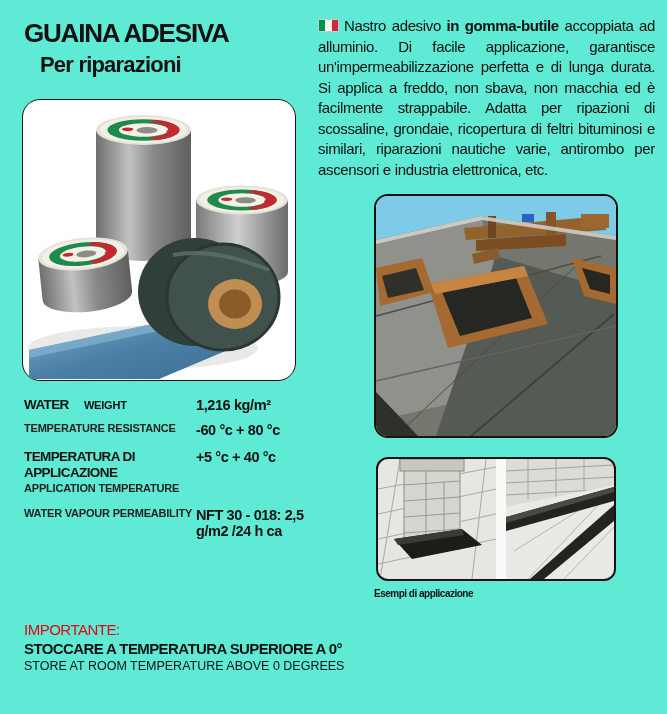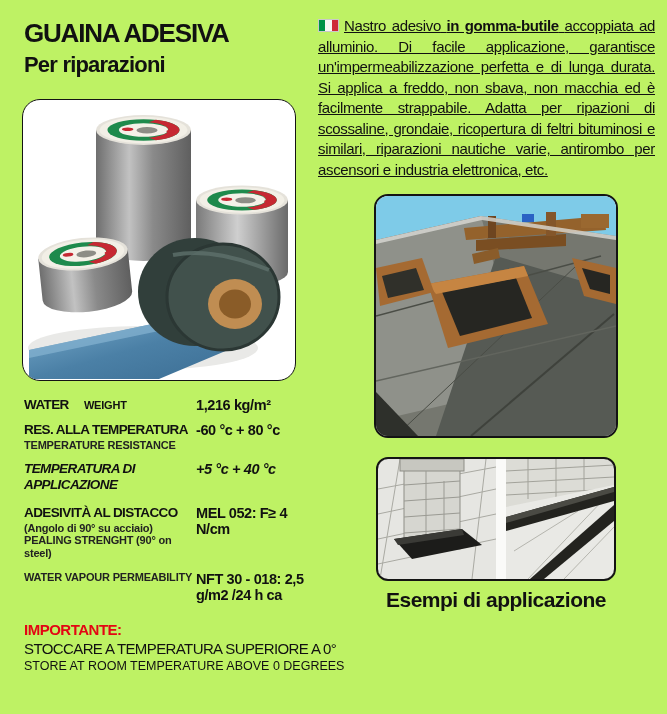--- a/index.html
+++ b/index.html
@@ -1,60 +1,60 @@
 <!DOCTYPE html>
 <html><head>
 <meta charset="utf-8">
 <style>
   * { margin:0; padding:0; box-sizing:border-box; }
   body { background:#ffffff; font-family:"Liberation Sans", sans-serif; }
-  .page { position:relative; width:667px; height:714px; background:#bef264; overflow:hidden; }
+  .page { position:relative; width:667px; height:714px; background:#5eead4; overflow:hidden; }
 
   
   .title { position:absolute; left:24px; top:20px; font-size:26px; font-weight:bold;
            letter-spacing:-1.2px; color:#111; line-height:1.05; }
-  .subtitle { position:absolute; left:24px; top:52px; font-size:22px; font-weight:bold;
+  .subtitle { position:absolute; left:40px; top:52px; font-size:22px; font-weight:bold;
            letter-spacing:-0.8px; color:#111; }
 
   
   .desc { position:absolute; left:318px; top:16px; width:337px; font-size:15px;
-          letter-spacing:-0.35px; line-height:20.5px; text-align:justify; color:#111;text-decoration:underline; }
+          letter-spacing:-0.35px; line-height:20.5px; text-align:justify; color:#111; }
   .desc b { letter-spacing:-0.35px; }
   .flag { display:inline-block; width:21px; height:13px; vertical-align:-1px;
           margin-right:5px; border:1px solid #c9c9c9; }
   .flag span { display:inline-block; width:33.33%; height:100%; float:left; }
 
   
   .pict { position:absolute; border:2px solid #141414; overflow:hidden; background:#fff; }
   .product-box { left:22px; top:99px; width:274px; height:282px; border-radius:18px; border-width:1.5px; }
   .roof-box    { left:374px; top:194px; width:244px; height:244px; border-radius:14px; }
   .draw-box    { left:376px; top:457px; width:240px; height:124px; border-radius:12px; }
   .pict svg { display:block; }
 
-  .examples-caption { position:absolute; left:374px; top:588px; width:244px; text-align:center;
-          font-size:21px; font-weight:bold; letter-spacing:-0.5px; color:#111; }
+  .examples-caption { position:absolute; left:374px; top:588px; width:244px; text-align:left;
+          font-size:10px; font-weight:bold; letter-spacing:-0.5px; color:#111; }
 
   
   .specs { position:absolute; left:24px; top:397px; width:322px; }
   .spec-row { position:relative; margin-bottom:7px; min-height:18px; }
   .spec-label { width:168px; font-size:13.5px; font-weight:bold; letter-spacing:-0.6px;
           color:#111; line-height:16px; }
   .spec-label .inline-sub { font-size:11px; font-weight:bold; letter-spacing:-0.2px;margin-left:12px; }
   .spec-sub { width:172px; font-size:11px; font-weight:bold; letter-spacing:-0.2px;
           color:#222; line-height:12.5px; white-space:pre-line; margin-top:1px; }
   .spec-value { position:absolute; left:172px; top:0; width:150px; font-size:14.5px;
           font-weight:bold; letter-spacing:-0.4px; color:#111; line-height:16px;
           white-space:pre-line; }
   .row-gap-lg { margin-top:12px; }
-  .row-gap-md { margin-top:9px;font-style:italic; }
+  .row-gap-md { margin-top:9px; }
 
   
   .important { position:absolute; left:24px; top:621px; width:360px; }
-  .imp-head { font-size:15px; font-weight:bold; letter-spacing:-0.5px; line-height:18px; }
-  .imp-line-it { font-size:15px; font-weight:normal; letter-spacing:-0.6px; color:#111; line-height:19px; }
+  .imp-head { font-size:15px; font-weight:normal; letter-spacing:-0.5px; line-height:18px; }
+  .imp-line-it { font-size:15px; font-weight:bold; letter-spacing:-0.6px; color:#111; line-height:19px; }
   .imp-head-en { font-size:12.5px; color:#111; margin-top:3px; line-height:16px; }
   .imp-line-en { font-size:12.5px; color:#111; line-height:16px; }
 </style>
 </head>
 <body>
 
 <div class="page">
 
   <div class="title">GUAINA ADESIVA</div>
   <div class="subtitle">Per riparazioni</div>
@@ -213,34 +213,27 @@
     </svg>
   </div>
   <div class="examples-caption">Esempi di applicazione</div>
 
   <div class="specs">
     <div class="spec-row">
       <div class="spec-label"><span>WATER</span> <span class="inline-sub">WEIGHT</span></div>
       <div class="spec-value">1,216 kg/m²</div>
     </div>
     <div class="spec-row">
-      <div class="spec-label">RES. ALLA TEMPERATURA</div>
       <div class="spec-sub">TEMPERATURE RESISTANCE</div>
       <div class="spec-value">-60 °c + 80 °c</div>
     </div>
     <div class="spec-row row-gap-md">
       <div class="spec-label">TEMPERATURA DI APPLICAZIONE</div>
+      <div class="spec-sub">APPLICATION TEMPERATURE</div>
       <div class="spec-value">+5 °c + 40 °c</div>
-    </div>
-    <div class="spec-row row-gap-lg">
-      <div class="spec-label">ADESIVITÀ AL DISTACCO</div>
-      <div class="spec-sub">(Angolo di 90° su acciaio)
-PEALING STRENGHT (90° on steel)</div>
-      <div class="spec-value">MEL 052: F≥ 4
-N/cm</div>
     </div>
     <div class="spec-row row-gap-lg">
       <div class="spec-sub">WATER VAPOUR PERMEABILITY</div>
       <div class="spec-value">NFT 30 - 018: 2,5
 g/m2 /24 h ca</div>
     </div>
   </div>
 
   <div class="important">
     <div class="imp-head" id="imp-head" style="color: rgb(227, 6, 19);">IMPORTANTE:</div>

